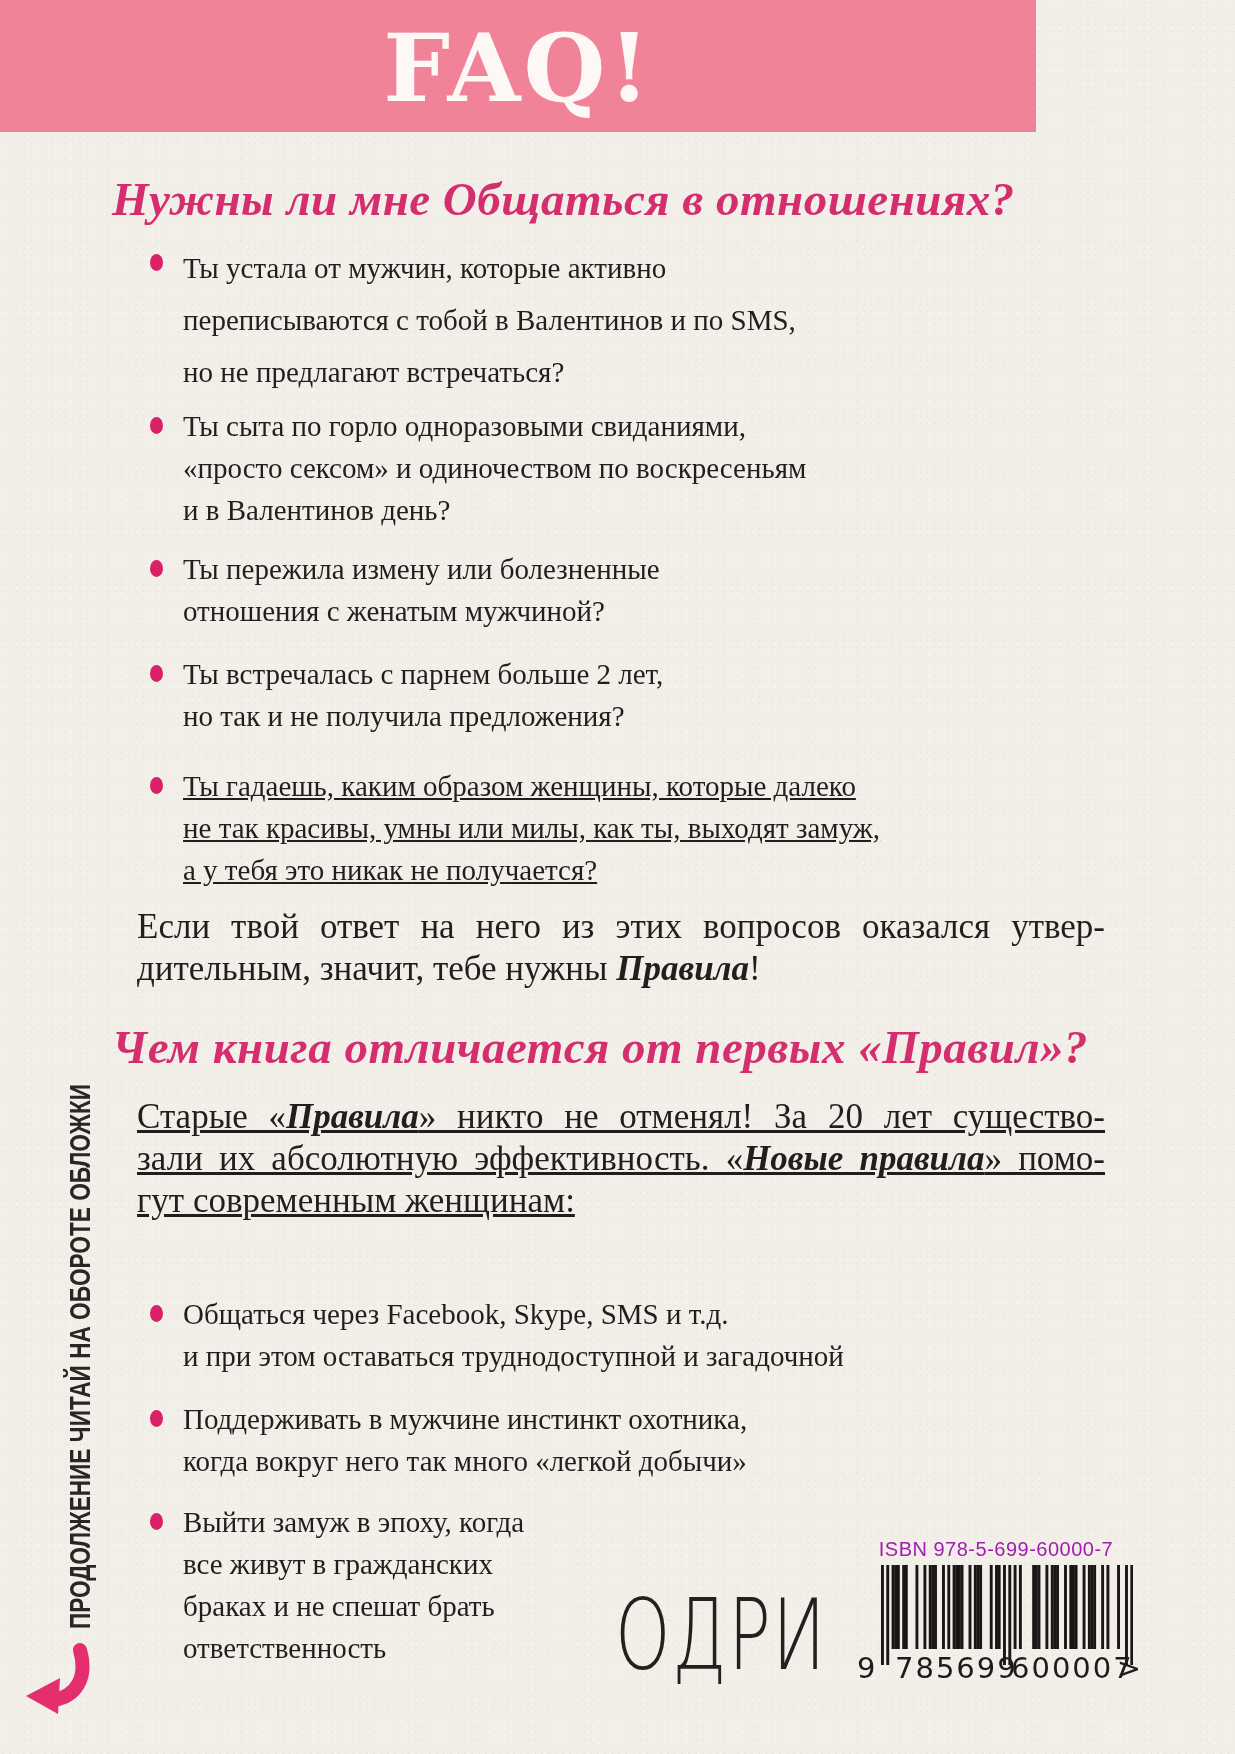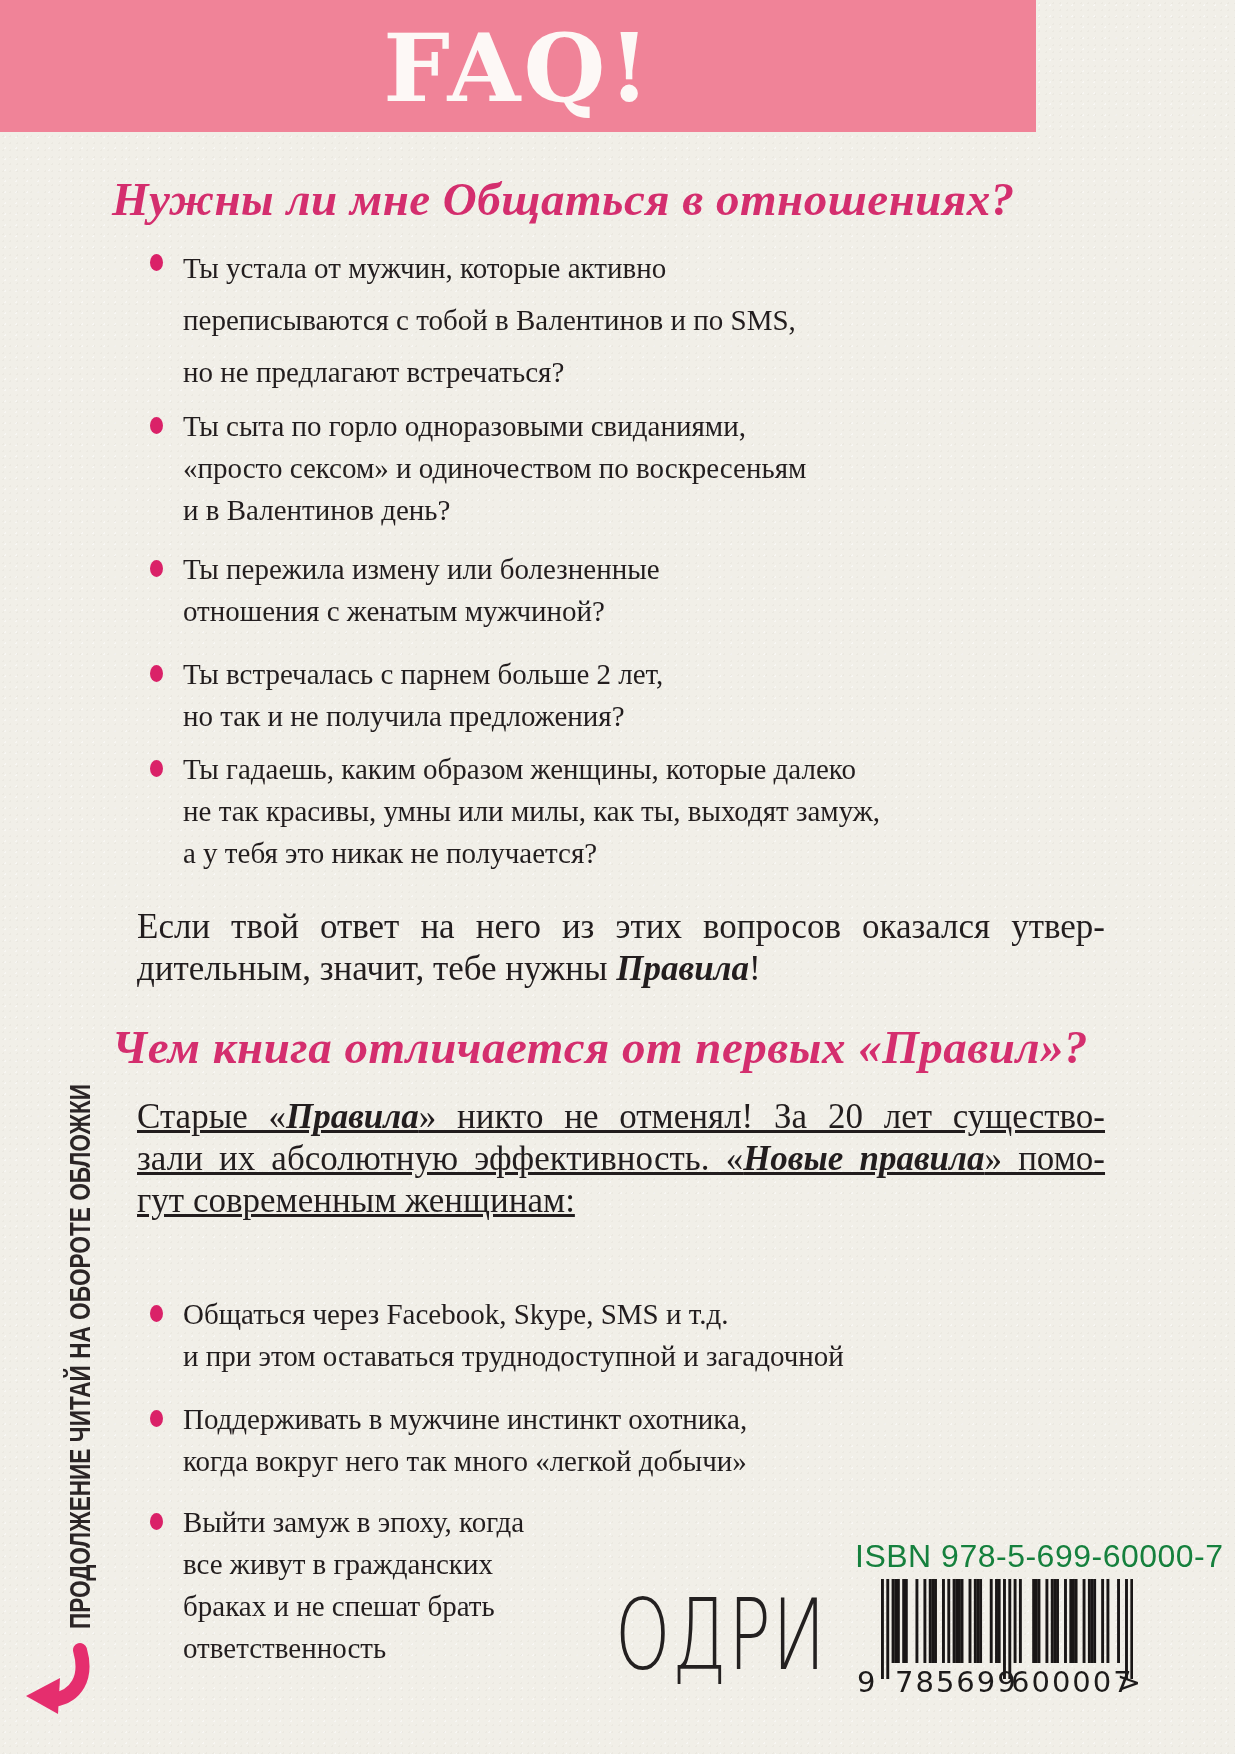--- a/index.html
+++ b/index.html
@@ -32,21 +32,21 @@
   .spine{left:52px;top:1075px;height:562px;width:56px;display:flex;align-items:center;justify-content:center;}
   .spine-text{writing-mode:vertical-rl;transform:rotate(180deg) scaleY(.78);transform-origin:center;
        font-family:"Liberation Sans",sans-serif;font-weight:700;font-size:29px;color:#2b2526;
        white-space:nowrap;letter-spacing:0;}
   .arrow{left:24px;top:1642px;width:68px;height:76px;}
   
   .odri{left:615px;top:1578px;font-family:"DejaVu Sans",sans-serif;font-weight:200;
         font-size:98px;color:#232020;letter-spacing:2px;transform:scale(.72,1);transform-origin:left top;}
   
   .isbn-block{left:855px;top:1538px;width:282px;}
-  .isbn-line{font-family:"Liberation Sans",sans-serif;font-size:32px;color:#15803d;
+  .isbn-line{font-family:"Liberation Sans",sans-serif;font-size:20px;color:#a21caf;
              text-align:center;white-space:nowrap;letter-spacing:.5px;}
   .bars{display:block;margin:4px 0 0 26px;}
   .bc-digits{position:relative;height:32px;margin-top:-14px;font-family:"DejaVu Sans",sans-serif;
              font-size:29px;color:#1d1b1b;}
   .bc-digits span{position:absolute;top:0;}
   .d-first{left:2px;}
   .d-left{left:40px;width:110px;text-align:center;letter-spacing:2px;}
   .d-right{left:156px;width:110px;text-align:center;letter-spacing:2px;}
   .d-tail{right:-4px;}
 </style>
@@ -86,21 +86,21 @@
 </div>
 
 <div class="abs bullet s1b" style="top:653px;">
   <span class="dot"></span>
   <div class="blines">
     <div class="bl">Ты встречалась с парнем больше 2 лет,</div>
     <div class="bl">но так и не получила предложения?</div>
   </div>
 </div>
 
-<div class="abs bullet s1b" style="top:748px;">
+<div class="abs bullet s1b" style="top:765px;text-decoration:underline;">
   <span class="dot"></span>
   <div class="blines">
     <div class="bl">Ты гадаешь, каким образом женщины, которые далеко</div>
     <div class="bl">не так красивы, умны или милы, как ты, выходят замуж,</div>
     <div class="bl">а у тебя это никак не получается?</div>
   </div>
 </div>
 
 <div class="abs para" style="top:906px;">
   <div class="jline">Если твой ответ на него из этих вопросов оказался утвер-</div>

